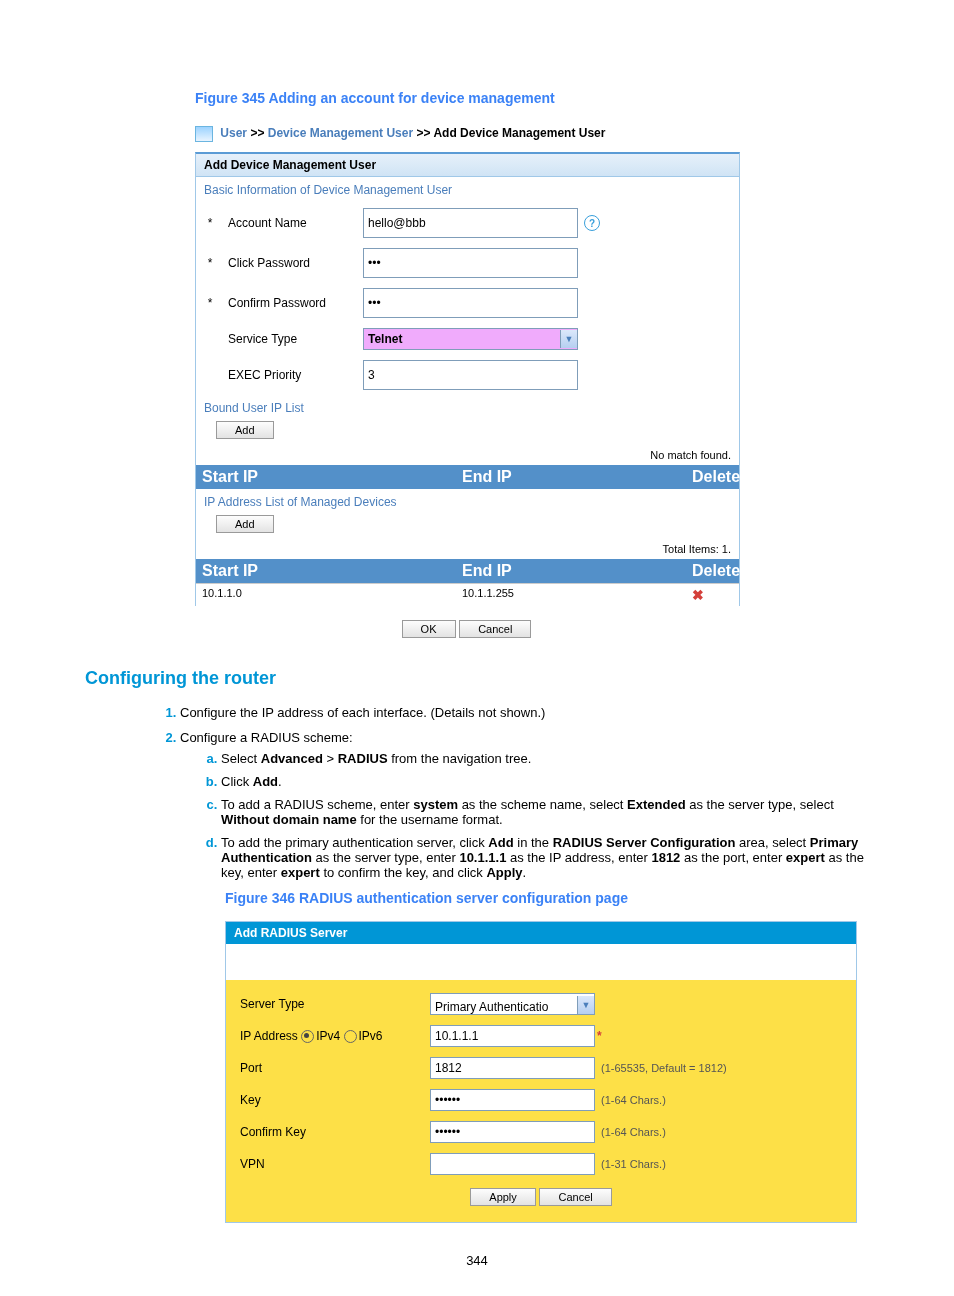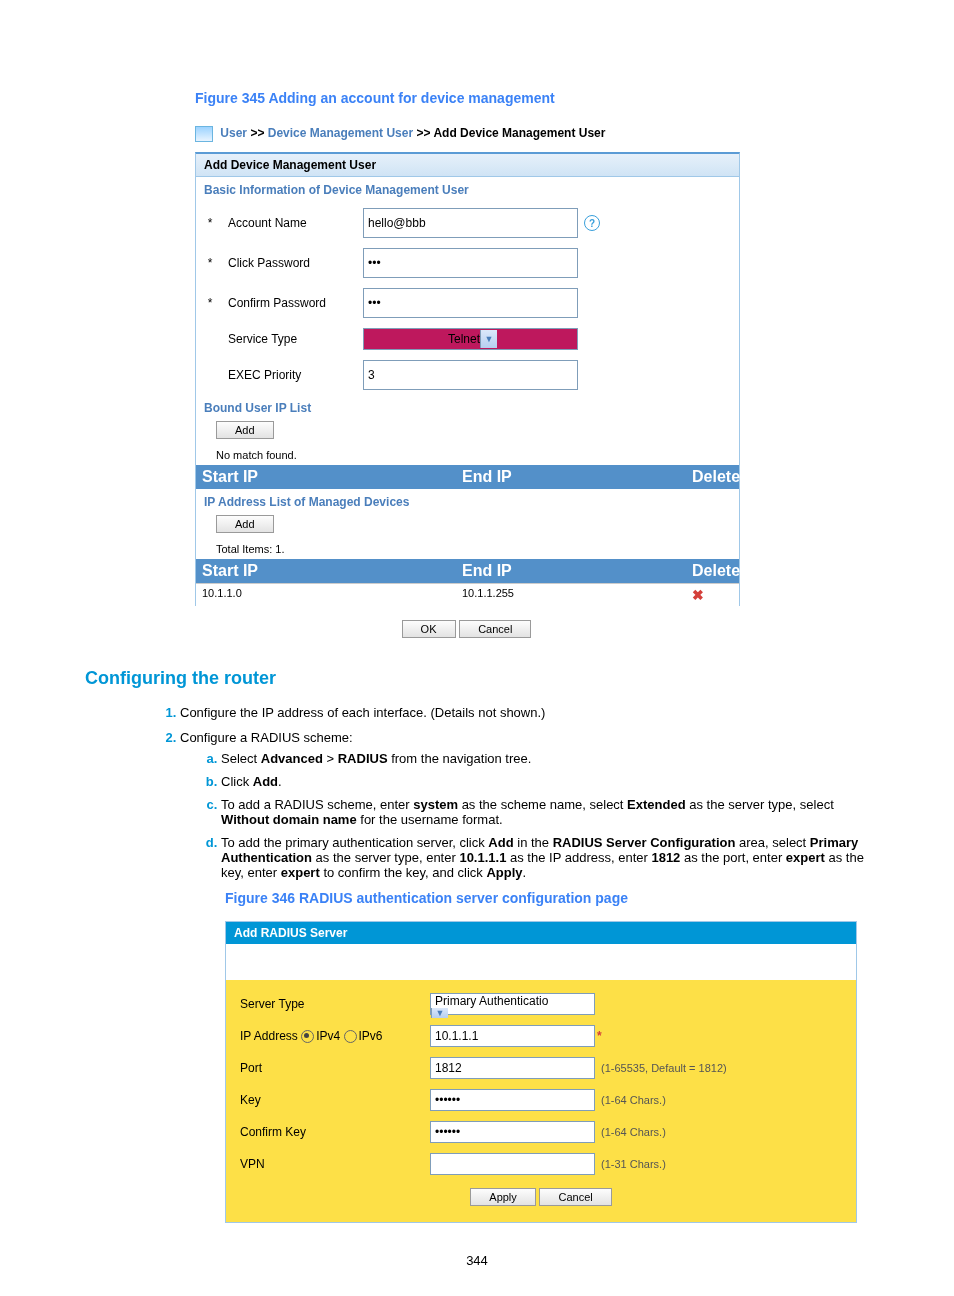--- a/index.html
+++ b/index.html
@@ -52,21 +52,21 @@
   }
   .panel-header {
     background: linear-gradient(#E6F0FA, #D0E4F5);
     padding: 4px 8px;
     font-weight: bold;
     font-size: 12px;
     border-bottom: 1px solid #A0C8E8;
   }
   .sect-label {
     color: #4A7EBB;
-    font-weight: bold;
+    font-weight: normal;
     font-size: 12px;
     padding: 6px 8px;
   }
   .form-row {
     display: flex;
     align-items: center;
     padding: 5px 8px;
     font-size: 12px;
   }
   .star { width: 12px; text-align:center; }
@@ -78,23 +78,24 @@
     width: 205px;
     height: 16px;
     background: #fff;
   }
   .select-look {
     border: 1px solid #7F9DB9;
     font-size: 12px;
     width: 213px;
     height: 20px;
     display: flex;
-    justify-content: center;
+    justify-content: space-between;
     align-items: center;
-    background: #be185d;
+    background: #f0abfc;
+    font-weight: bold;
   }
   .select-arrow {
     width: 16px; height: 18px;
     background: linear-gradient(#DBE8FB,#B6CFF0);
     border-left: 1px solid #7F9DB9;
     display: flex; align-items: center; justify-content: center;
     color: #4A7EBB;
     font-size: 9px;
   }
   .help-icon {
@@ -125,20 +126,21 @@
   .th, .td {
     padding: 3px 6px;
     box-sizing: border-box;
   }
   .col-start { width: 260px; }
   .col-end   { width: 230px; }
   .col-del   { width: 50px; text-align: left;}
   .table-body {
     font-size: 11px;
     padding: 4px 8px;
+    text-align: right;
   }
   .data-row { display:flex; font-size:11px; border-top:1px solid #ccc;}
   .del-x { color:#D43F3A; font-weight:bold; font-size:14px; cursor:pointer;}
   .btn-row-center {
     text-align: center;
     margin: 14px 0 0 110px;
     width: 543px;
   }
   ol.numbered { margin: 16px 0 8px 70px; padding-left: 25px; }
   ol.numbered > li { margin-bottom: 10px; }
@@ -175,23 +177,22 @@
     border: 1px solid #7F9DB9;
     width: 155px;
     height: 16px;
     padding: 2px 4px;
     background: #fff;
     font-size: 12px;
   }
   .radius-select {
     width: 163px; height:20px;
     border:1px solid #7F9DB9; background:#fff;
-    display:flex; justify-content:space-between; align-items:flex-start;
+    display:flex; justify-content:space-between; align-items:flex-end;
     font-size:12px;
-    flex-direction:column;
   }
   .radius-hint { margin-left: 6px; color:#555; font-size:11px; }
   .radio { width:11px;height:11px;border:1px solid #666;border-radius:50%;display:inline-block;vertical-align:middle; position:relative; margin-right:2px;}
   .radio.checked::after{content:"";position:absolute;left:2px;top:2px;width:5px;height:5px;border-radius:50%;background:#444;}
   .asterisk-red { color:#D43F3A; margin-left:2px; font-weight:bold;}
   .page-number { text-align:center; font-size:13px; margin-top:30px;}
 </style>
 </head>
 <body>
 

